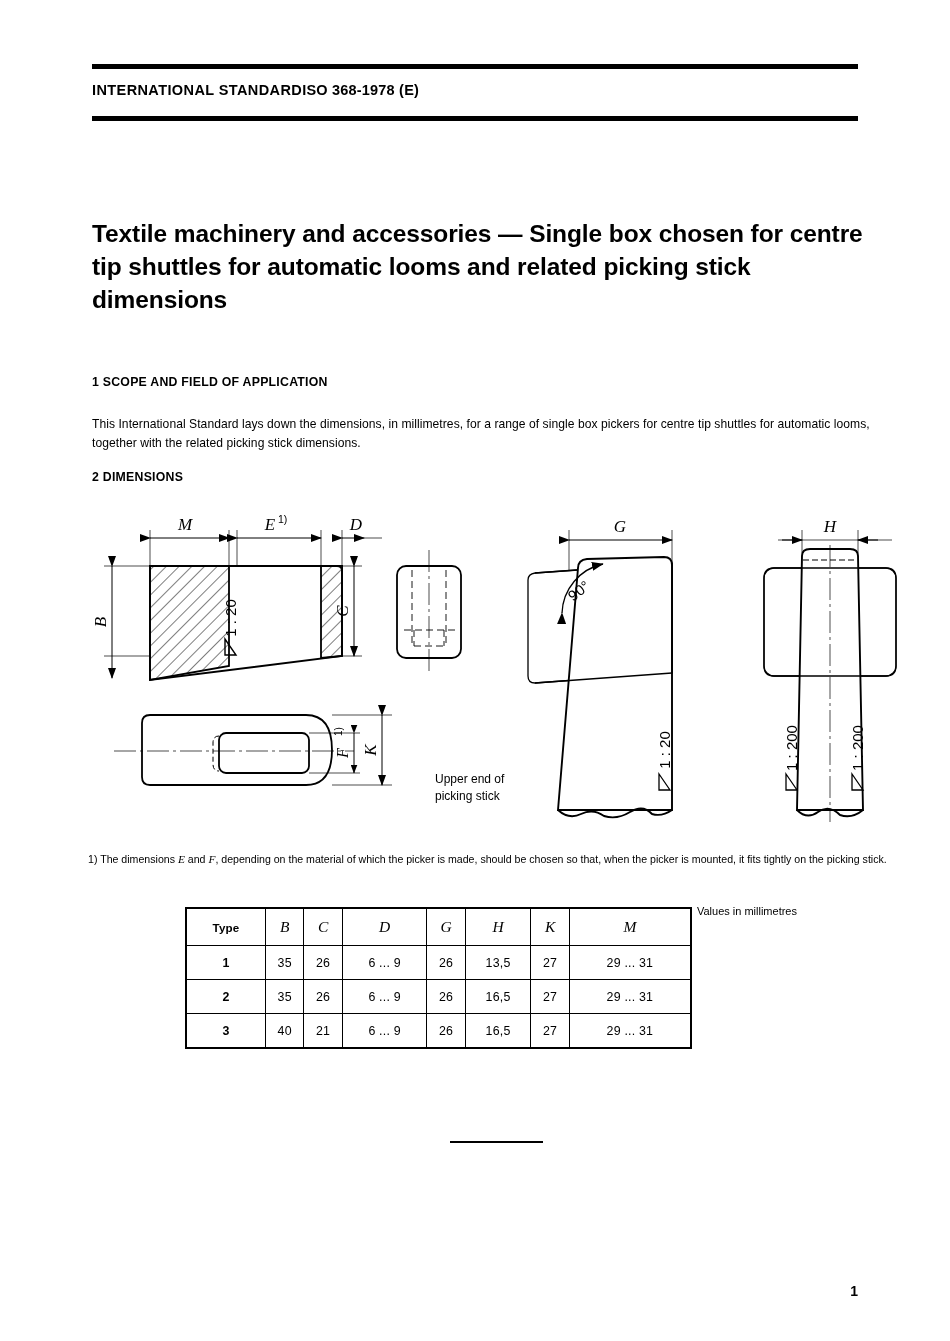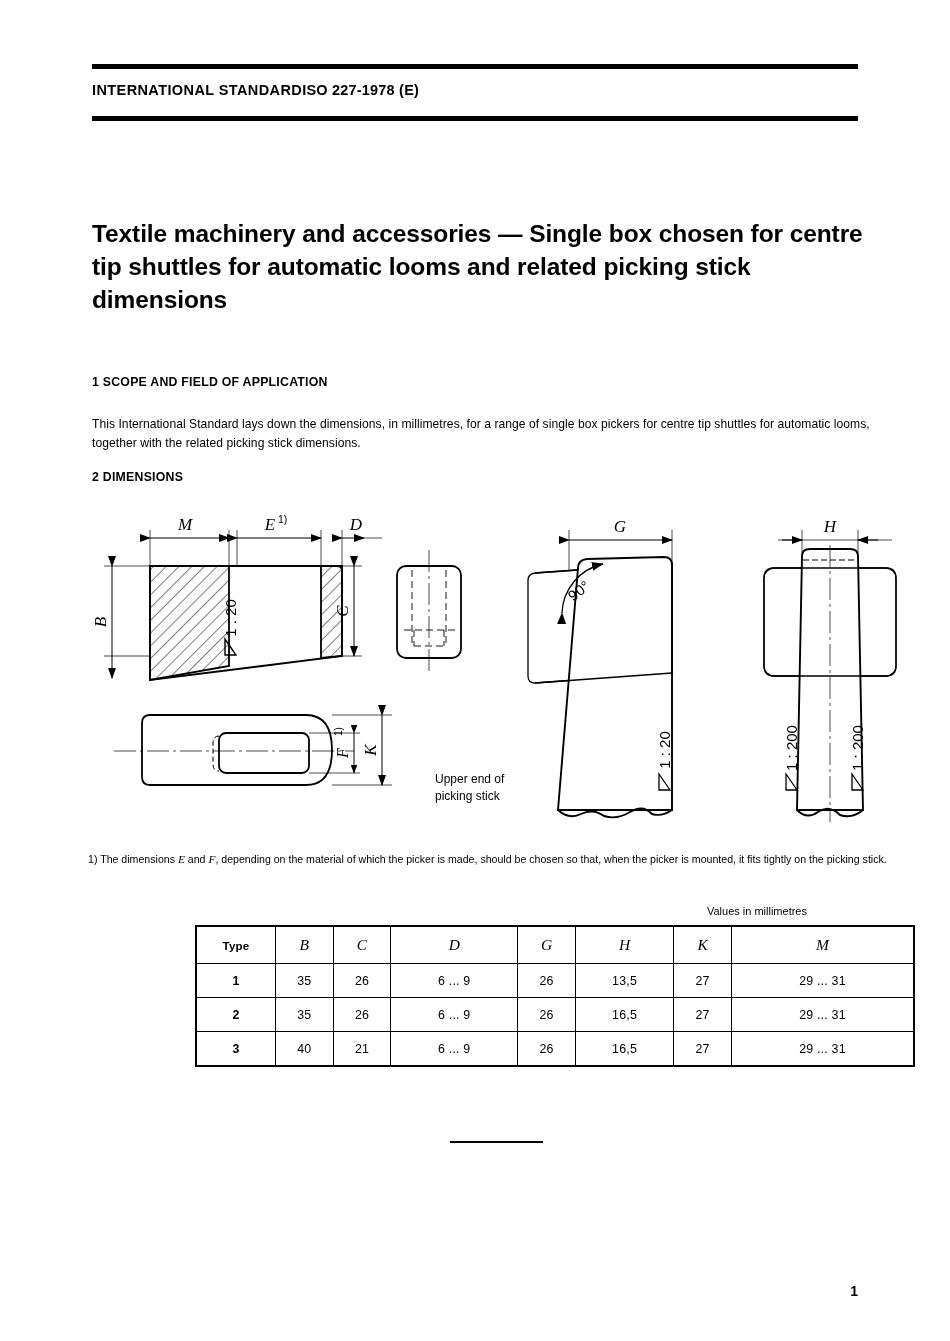--- a/index.html
+++ b/index.html
@@ -35,22 +35,22 @@
     font-size:10.6px;line-height:1.55;}
   #footnote i{font-family:"Liberation Serif",serif;font-style:italic;font-size:11.4px;}
 
   
   #figure{position:absolute;left:92px;top:500px;width:820px;height:345px;}
   #figure svg{display:block;}
 
   
   #values-caption{position:absolute;left:0;top:0;width:612px;text-align:right;
      font-size:11px;}
-  #table-wrap{position:absolute;left:195px;top:905px;width:612px;}
-  table.dims{border-collapse:collapse;width:720px;margin-top:20px;
+  #table-wrap{position:absolute;left:185px;top:905px;width:612px;}
+  table.dims{border-collapse:collapse;width:507px;margin-top:2px;
     border:2.5px solid #000;padding-left:32px;}
   table.dims td,table.dims th{border:1.4px solid #000;height:33px;text-align:center;
      vertical-align:middle;padding:0;}
   table.dims thead th{height:36px;}
   .th-type{font-size:11.6px;font-weight:bold;letter-spacing:.2px;}
   .th-sym{font-family:"Liberation Serif",serif;font-style:italic;font-weight:normal;font-size:15.5px;}
   .cell{font-size:12.4px;font-weight:normal;letter-spacing:.2px;}
   .cell-type{font-size:12.4px;font-weight:bold;}
   table.dims td:first-child,table.dims th:first-child{width:78px;}
 
@@ -59,21 +59,21 @@
   #page-num{position:absolute;right:92px;top:1283px;font-size:14px;font-weight:bold;}
 </style>
 </head>
 <body>
 
 <div class="page">
 
   <div class="rule-heavy" id="rule-top"></div>
   <div class="hdr-row">
     <div class="hdr-left">INTERNATIONAL STANDARD</div>
-    <div class="hdr-right">ISO 227-1978 (E)</div>
+    <div class="hdr-right">ISO 368-1978 (E)</div>
   </div>
   <div class="rule-heavy" id="rule-bot"></div>
 
   <h1 id="doc-title">Textile machinery and accessories — Single box chosen for centre tip shuttles for automatic looms and related picking stick dimensions</h1>
 
   <div class="clause-h" id="clause1-h">1  SCOPE AND FIELD OF APPLICATION</div>
   <div id="clause1-body">This International Standard lays down the dimensions, in millimetres, for a range of single box pickers for centre tip shuttles for automatic looms, together with the related picking stick dimensions.</div>
 
   <div class="clause-h" id="clause2-h">2  DIMENSIONS</div>
 

